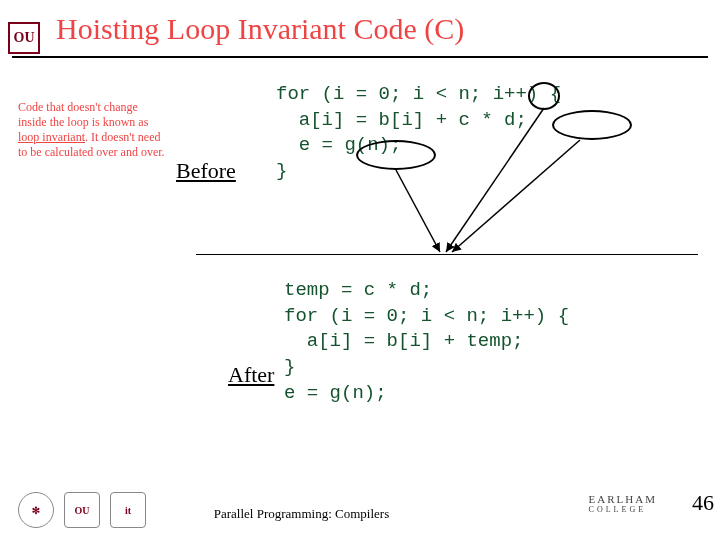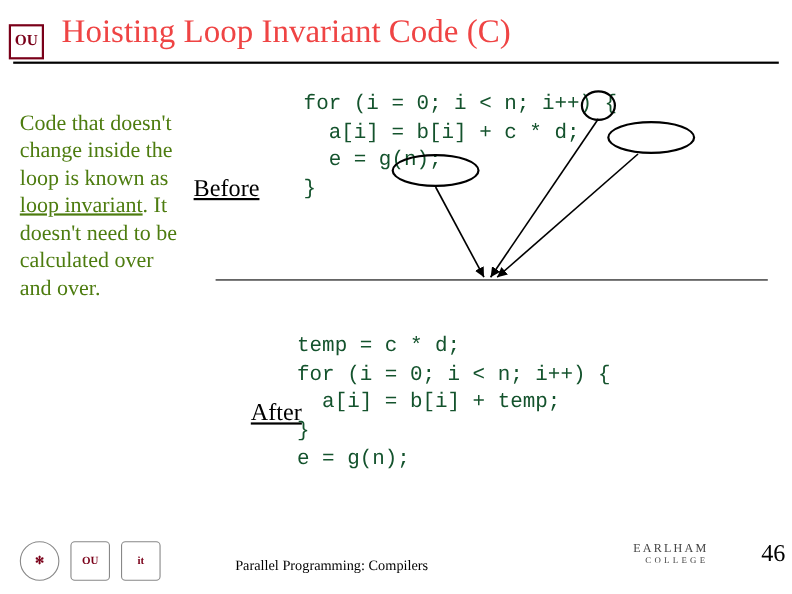--- a/index.html
+++ b/index.html
@@ -45,23 +45,23 @@
     top: 56px;
     width: 696px;
     height: 2px;
     background: #000;
   }
   .body-text {
     position: absolute;
     left: 18px;
     top: 100px;
     width: 150px;
-    font-size: 20px;
+    font-size: 12px;
     line-height: 1.25;
-    color: #4d7c0f;
+    color: #ef4444;
   }
   .body-text .li {
     text-decoration: underline;
   }
   .label-before {
     position: absolute;
     left: 176px;
     top: 130px;
     font-size: 22px;
     text-decoration: underline;
@@ -81,23 +81,22 @@
     white-space: pre;
     color: #14532d;
   }
   .code-before {
     position: absolute;
     left: 276px;
     top: 82px;
   }
   .code-after {
     position: absolute;
-    left: 270px;
+    left: 284px;
     top: 278px;
-    margin-top: 24px;
   }
   .mid-rule {
     position: absolute;
     left: 196px;
     top: 254px;
     width: 502px;
     height: 1px;
     background: #000;
   }
   
@@ -145,32 +144,32 @@
     position: absolute;
     left: 0; width: 603px;
     bottom: 8px;
     text-align: center;
     font-size: 13px;
     line-height: 1.2;
     color: #000;
   }
   .earlham {
     position: absolute;
-    right: 76px;
+    right: 63px;
     bottom: 16px;
     font-size: 11px;
     letter-spacing: 2px;
     color: #444;
     font-family: Georgia, serif;
   }
   .earlham .sub {
     display:block;
     font-size:8px;
     letter-spacing:3px;
-    text-align:right;
+    text-align:left;
   }
   .pagenum {
     position: absolute;
     right: 6px;
     bottom: 14px;
     font-size: 22px;
   }
 </style>
 </head>
 <body>

